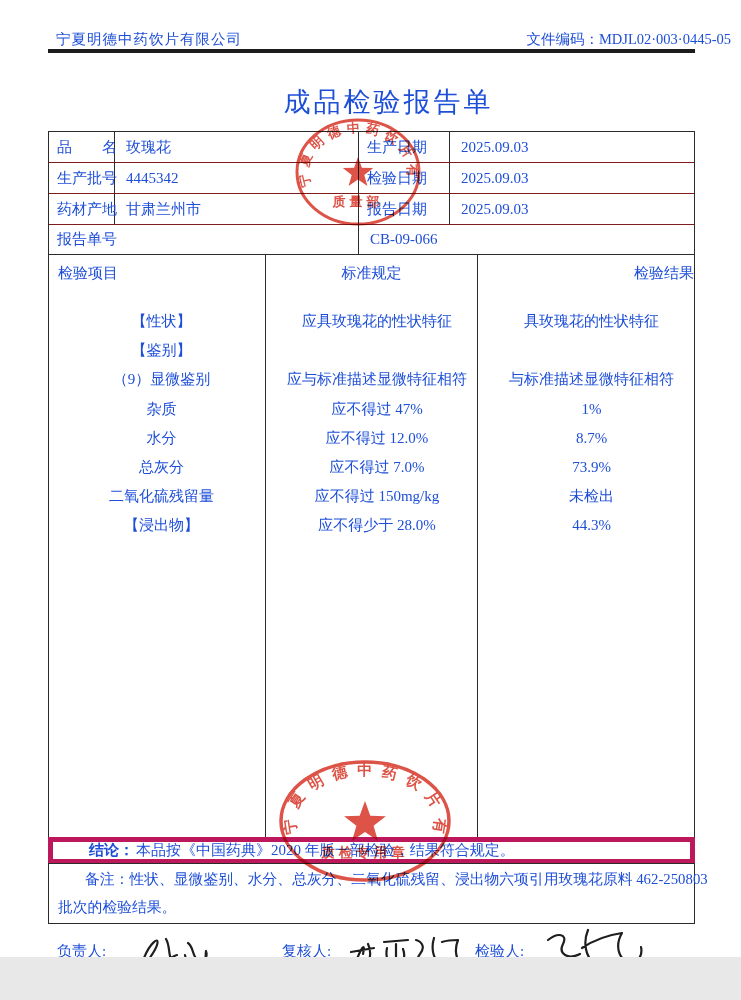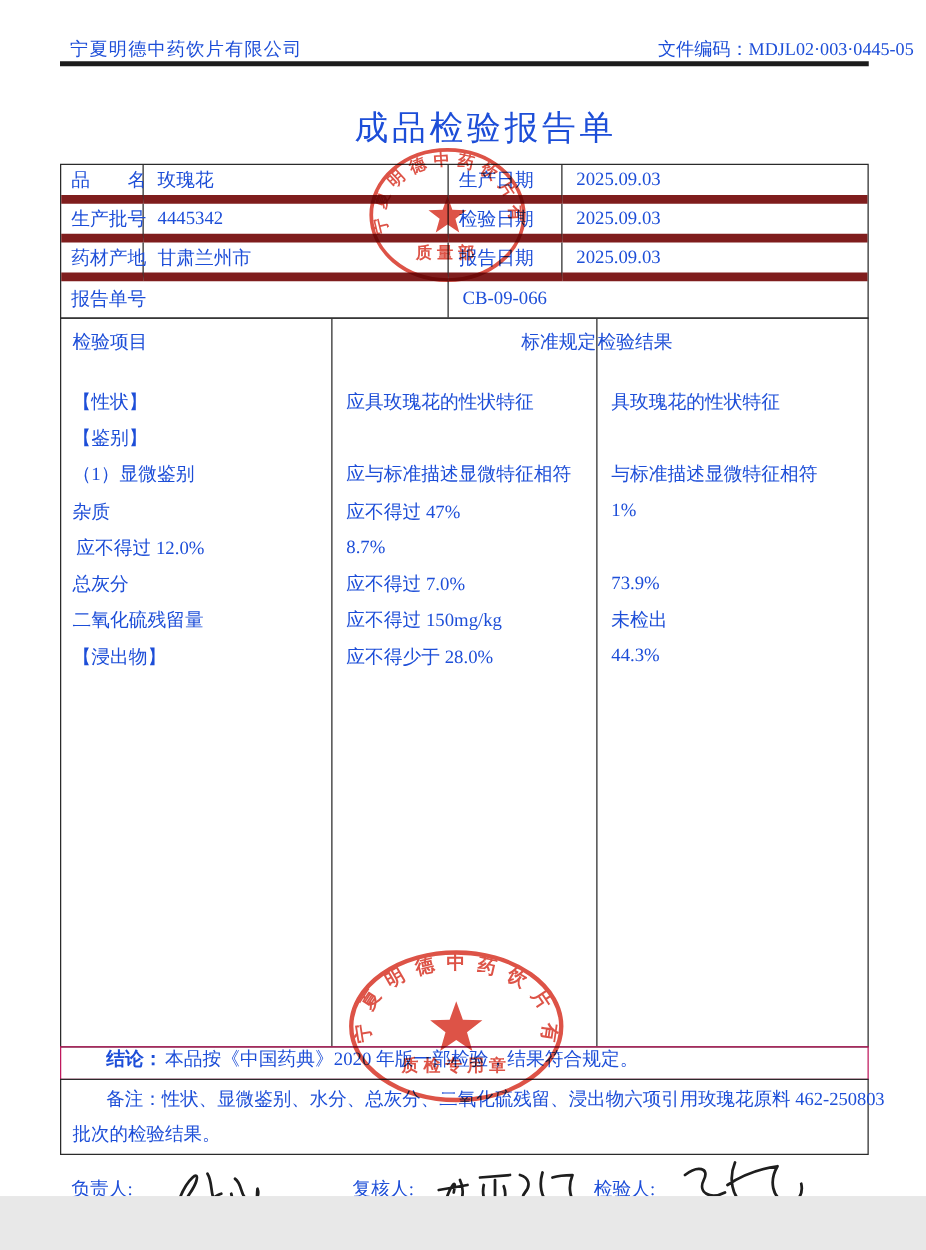--- a/index.html
+++ b/index.html
@@ -16,44 +16,44 @@
     border-top:3px solid #1c1c1c;border-bottom:1px solid #1c1c1c;}
   
   .title{position:absolute;left:0;top:84px;width:100%;text-align:center;
     font-size:27px;font-weight:normal;letter-spacing:3px;}
   
   .t1{position:absolute;left:48px;top:131px;width:647px;height:124px;
     border:1px solid #2b2b2b;display:grid;
     grid-template-columns:66px 244px 91px 1fr;
     grid-template-rows:31px 31px 31px 1fr;}
   .t1 .c{display:flex;align-items:center;font-size:15px;padding-left:8px;
-    border-right:1px solid #2b2b2b;border-bottom:7px solid #7f1d1d;white-space:nowrap;}
+    border-right:1px solid #2b2b2b;border-bottom:1px solid #7f1d1d;white-space:nowrap;}
   .t1 .c.val{padding-left:11px;}
   .t1 .c.last-col{border-right:none;}
   .t1 .c.last-row{border-bottom:none;}
   .t1 .c.span2a{grid-column:1 / 3;}
   .t1 .c.span2b{grid-column:3 / 5;}
   
   .t2{position:absolute;left:48px;top:254px;width:647px;height:584px;
     border:1px solid #2b2b2b;font-size:15px;}
   .t2 .vline{position:absolute;top:0;bottom:0;width:1px;background:#2b2b2b;}
   .t2 .v1{left:216px;} .t2 .v2{left:428px;}
   .t2 .th{position:absolute;top:9px;text-underline-offset:3px;}
   .t2 .th1{left:9px;}
-  .t2 .th2{left:217px;width:211px;text-align:right;}
-  .t2 .th3{left:429px;right:0;text-align:left;}
+  .t2 .th2{left:217px;width:211px;text-align:center;}
+  .t2 .th3{left:429px;right:0;text-align:right;}
   .t2 .rows{position:absolute;left:0;right:0;top:52px;}
   .t2 .r{display:grid;grid-template-columns:216px 212px 1fr;height:29.2px;align-items:center;}
-  .t2 .r > div{white-space:nowrap;overflow:hidden;}
+  .t2 .r > div{white-space:nowrap;overflow:hidden;text-align:center;}
   .t2 .ci{padding-left:9px;}
   .t2 .cs{padding-left:12px;}
   .t2 .cr{padding-left:12px;font-family:Liberation Serif, serif;}
   
   .concl{position:absolute;left:48px;top:837px;width:647px;height:27px;
-    border:1px solid #be185d;display:flex;
+    border:5px solid #be185d;display:flex;align-items:center;
     padding-left:36px;font-size:15px;white-space:nowrap;}
   .concl .b{font-weight:bold;margin-right:2px;}
   .remark{position:absolute;left:48px;top:863px;width:647px;height:61px;
     border:1px solid #2b2b2b;font-size:14.8px;}
   .remark .l1{position:absolute;left:36px;top:6px;white-space:nowrap;}
   .remark .l2{position:absolute;left:9px;top:34px;white-space:nowrap;}
   
   .siglab{position:absolute;font-size:15px;top:942px;}
   .sig{position:absolute;}
   .sig path{stroke:#1e1e1e;stroke-width:2.2;fill:none;stroke-linecap:round;stroke-linejoin:round;}
@@ -104,30 +104,31 @@
         <div class="ci">【性状】</div>
         <div class="cs">应具玫瑰花的性状特征</div>
         <div class="cr">具玫瑰花的性状特征</div>
       </div>
       <div class="r">
         <div class="ci">【鉴别】</div>
         <div class="cs"></div>
         <div class="cr"></div>
       </div>
       <div class="r">
-        <div class="ci">（1）显微鉴别</div>
+        <div class="ci">（9）显微鉴别</div>
         <div class="cs">应与标准描述显微特征相符</div>
         <div class="cr">与标准描述显微特征相符</div>
       </div>
       <div class="r">
         <div class="ci">杂质</div>
         <div class="cs">应不得过 47%</div>
         <div class="cr">1%</div>
       </div>
       <div class="r">
+        <div class="ci">水分</div>
         <div class="cs">应不得过 12.0%</div>
         <div class="cr">8.7%</div>
       </div>
       <div class="r">
         <div class="ci">总灰分</div>
         <div class="cs">应不得过 7.0%</div>
         <div class="cr">73.9%</div>
       </div>
       <div class="r">
         <div class="ci">二氧化硫残留量</div>

